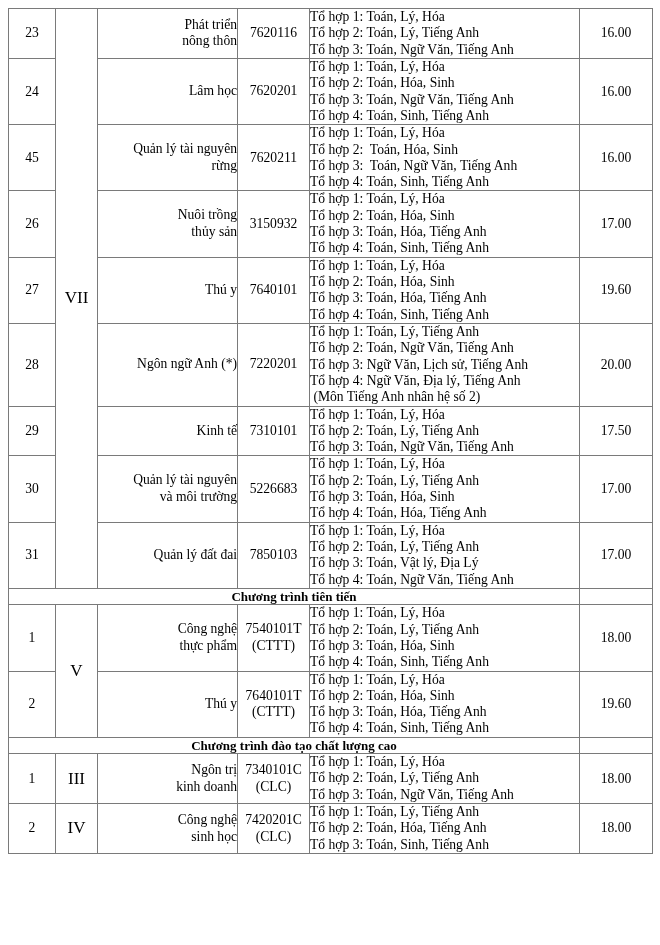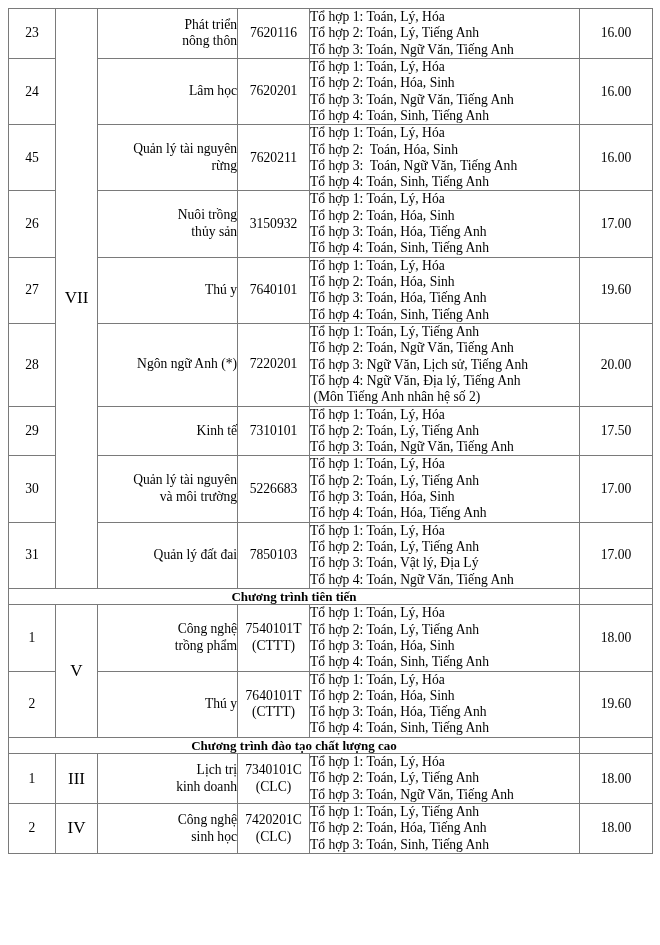--- a/index.html
+++ b/index.html
@@ -239,21 +239,21 @@
         </tr>
         <tr>
           <td class="section" colspan="5">Chương trình tiên tiến</td>
           <td class="section-blank"></td>
         </tr>
         <tr>
           <td class="stt">1</td>
           <td class="group" rowspan="2">V</td>
           <td class="name">
             <span class="name-line">Công nghệ</span>
-            <span class="name-line">trồng phẩm</span>
+            <span class="name-line">thực phẩm</span>
           </td>
           <td class="code">
             <span class="code-line">7540101T</span>
             <span class="code-line">(CTTT)</span>
           </td>
           <td class="combo">
             <span class="combo-line">Tổ hợp 1: Toán, Lý, Hóa</span>
             <span class="combo-line">Tổ hợp 2: Toán, Lý, Tiếng Anh</span>
             <span class="combo-line">Tổ hợp 3: Toán, Hóa, Sinh</span>
             <span class="combo-line">Tổ hợp 4: Toán, Sinh, Tiếng Anh</span>
@@ -278,21 +278,21 @@
           <td class="score">19.60</td>
         </tr>
         <tr>
           <td class="section" colspan="5">Chương trình đào tạo chất lượng cao</td>
           <td class="section-blank"></td>
         </tr>
         <tr>
           <td class="stt">1</td>
           <td class="group">III</td>
           <td class="name">
-            <span class="name-line">Lịch trị</span>
+            <span class="name-line">Ngôn trị</span>
             <span class="name-line">kinh doanh</span>
           </td>
           <td class="code">
             <span class="code-line">7340101C</span>
             <span class="code-line">(CLC)</span>
           </td>
           <td class="combo">
             <span class="combo-line">Tổ hợp 1: Toán, Lý, Hóa</span>
             <span class="combo-line">Tổ hợp 2: Toán, Lý, Tiếng Anh</span>
             <span class="combo-line">Tổ hợp 3: Toán, Ngữ Văn, Tiếng Anh</span>

